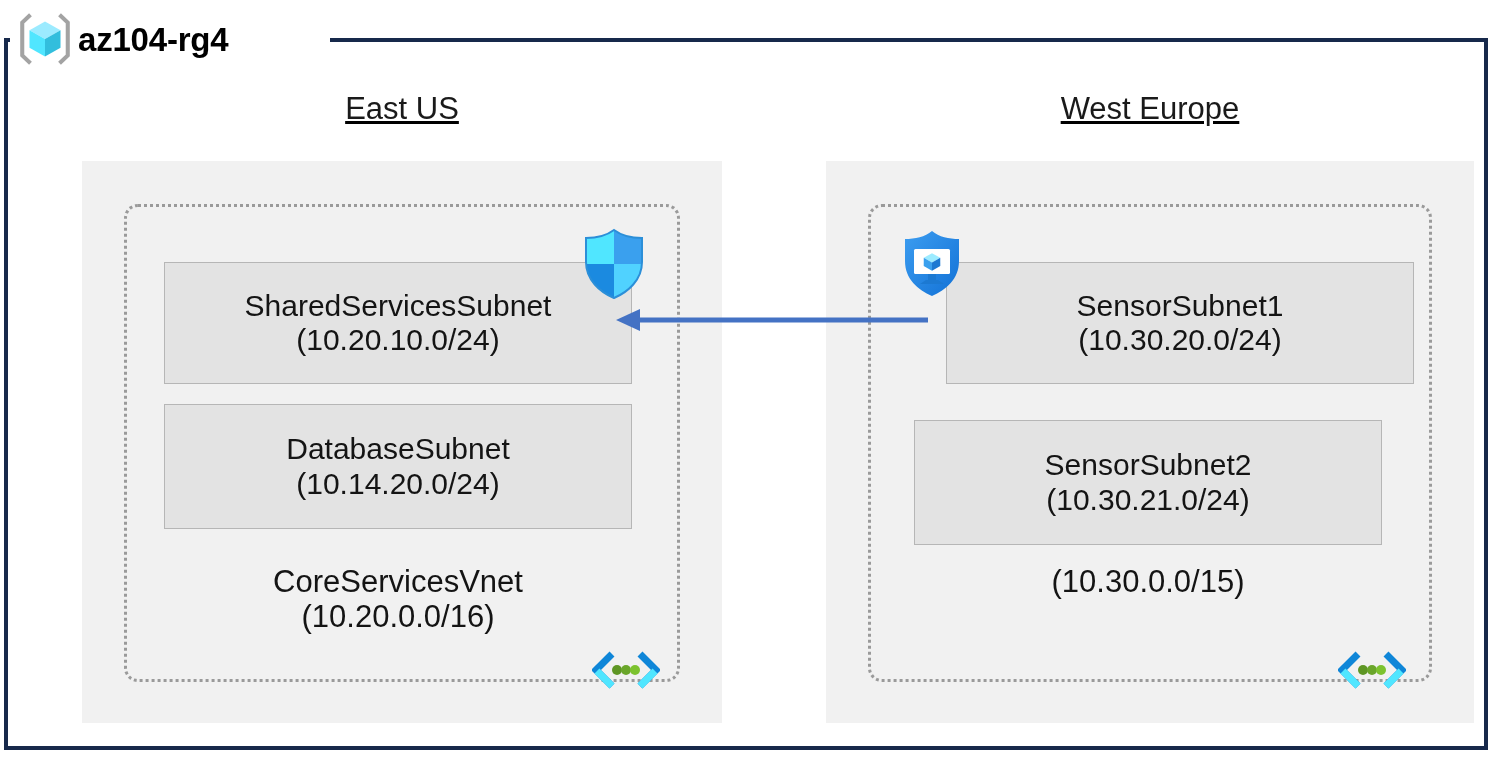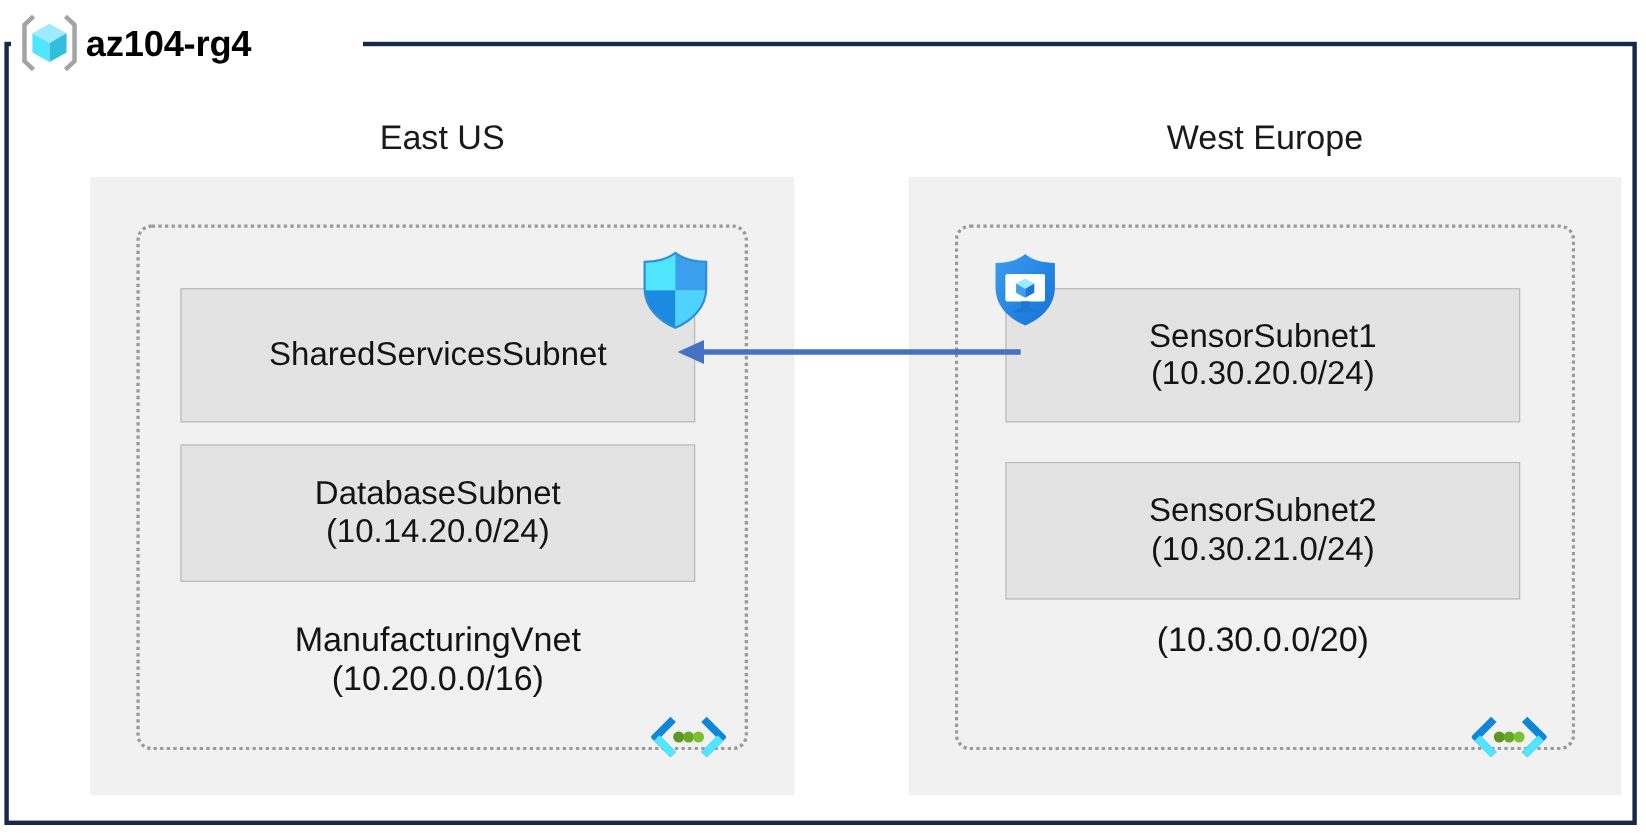--- a/index.html
+++ b/index.html
@@ -60,21 +60,22 @@
     font-weight: bold;
     color: #000000;
     letter-spacing: -0.2px;
     white-space: nowrap;
     line-height: 1;
   }
 
   
   .region {
     position: absolute;
-    top: 108px;
+    top: 92px;
+    text-decoration: underline;
   }
   .region-label {
     font-size: 31px;
     color: #1a1a1a;
     text-align: center;
     line-height: 1.1;
     white-space: nowrap;
   }
   .region-box {
     position: absolute;
@@ -170,20 +171,21 @@
 
   <div class="region" style="left:82px; width:640px;">
     <div class="region-label">East US</div>
   </div>
   <div class="region-box" style="left:82px; top:161px; width:640px; height:562px;"></div>
 
   <div class="vnet-box" style="left:124px; top:204px; width:556px; height:478px;"></div>
 
   <div class="subnet-box" style="left:164px; top:262px; width:468px; height:122px;">
     <div class="subnet-name">SharedServicesSubnet</div>
+    <div class="subnet-cidr">(10.20.10.0/24)</div>
   </div>
 
   <div class="icon-abs" style="left:578px; top:226px;">
     <svg width="72" height="76" viewBox="0 0 72 76">
       <defs>
         <clipPath id="shieldClipL">
           <path d="M36 4 C28 10 18 12 8 12 L8 36 C8 54 22 66 36 72 C50 66 64 54 64 36 L64 12 C54 12 44 10 36 4 Z"></path>
         </clipPath>
       </defs>
       <path d="M36 4 C28 10 18 12 8 12 L8 36 C8 54 22 66 36 72 C50 66 64 54 64 36 L64 12 C54 12 44 10 36 4 Z" fill="#50e6ff"></path>
@@ -196,21 +198,21 @@
       <path d="M36 4 C28 10 18 12 8 12 L8 36 C8 54 22 66 36 72 C50 66 64 54 64 36 L64 12 C54 12 44 10 36 4 Z" fill="none" stroke="#2c8fd8" stroke-width="2"></path>
     </svg>
   </div>
 
   <div class="subnet-box" style="left:164px; top:404px; width:468px; height:125px;">
     <div class="subnet-name">DatabaseSubnet</div>
     <div class="subnet-cidr">(10.14.20.0/24)</div>
   </div>
 
   <div class="vnet-caption" style="left:164px; top:564px; width:468px;">
-    <div class="vnet-name">ManufacturingVnet</div>
+    <div class="vnet-name">CoreServicesVnet</div>
     <div class="vnet-cidr">(10.20.0.0/16)</div>
   </div>
 
   <div class="icon-abs" style="left:592px; top:650px;">
     <svg width="68" height="44" viewBox="0 0 68 44">
       <g stroke-linecap="butt">
         <path d="M20 4 L4 20 L20 36" fill="none" stroke="#0f86d8" stroke-width="7"></path>
         <path d="M20 4 L4 20 L20 36" fill="none" stroke="#50e6ff" stroke-width="7" stroke-dasharray="24 100" stroke-dashoffset="-24"></path>
         <path d="M48 4 L64 20 L48 36" fill="none" stroke="#0f86d8" stroke-width="7"></path>
         <path d="M48 4 L64 20 L48 36" fill="none" stroke="#50e6ff" stroke-width="7" stroke-dasharray="24 100" stroke-dashoffset="-24"></path>
@@ -221,21 +223,21 @@
     </svg>
   </div>
 
   <div class="region" style="left:826px; width:648px;">
     <div class="region-label">West Europe</div>
   </div>
   <div class="region-box" style="left:826px; top:161px; width:648px; height:562px;"></div>
 
   <div class="vnet-box" style="left:868px; top:204px; width:564px; height:478px;"></div>
 
-  <div class="subnet-box" style="left:914px; top:262px; width:468px; height:122px;">
+  <div class="subnet-box" style="left:946px; top:262px; width:468px; height:122px;">
     <div class="subnet-name">SensorSubnet1</div>
     <div class="subnet-cidr">(10.30.20.0/24)</div>
   </div>
 
   <div class="icon-abs" style="left:898px; top:228px;">
     <svg width="68" height="72" viewBox="0 0 68 72">
       <defs>
         <linearGradient id="nsgGrad" x1="0" y1="0" x2="1" y2="1">
           <stop offset="0%" stop-color="#3c9df0"></stop>
           <stop offset="100%" stop-color="#1271d6"></stop>
@@ -252,21 +254,21 @@
       </g>
     </svg>
   </div>
 
   <div class="subnet-box" style="left:914px; top:404px; width:468px; height:125px;margin-top:16px;">
     <div class="subnet-name">SensorSubnet2</div>
     <div class="subnet-cidr">(10.30.21.0/24)</div>
   </div>
 
   <div class="vnet-caption" style="left:914px; top:564px; width:468px;">
-    <div class="vnet-cidr">(10.30.0.0/20)</div>
+    <div class="vnet-cidr">(10.30.0.0/15)</div>
   </div>
 
   <div class="icon-abs" style="left:1338px; top:650px;">
     <svg width="68" height="44" viewBox="0 0 68 44">
       <g stroke-linecap="butt">
         <path d="M20 4 L4 20 L20 36" fill="none" stroke="#0f86d8" stroke-width="7"></path>
         <path d="M20 4 L4 20 L20 36" fill="none" stroke="#50e6ff" stroke-width="7" stroke-dasharray="24 100" stroke-dashoffset="-24"></path>
         <path d="M48 4 L64 20 L48 36" fill="none" stroke="#0f86d8" stroke-width="7"></path>
         <path d="M48 4 L64 20 L48 36" fill="none" stroke="#50e6ff" stroke-width="7" stroke-dasharray="24 100" stroke-dashoffset="-24"></path>
       </g>

